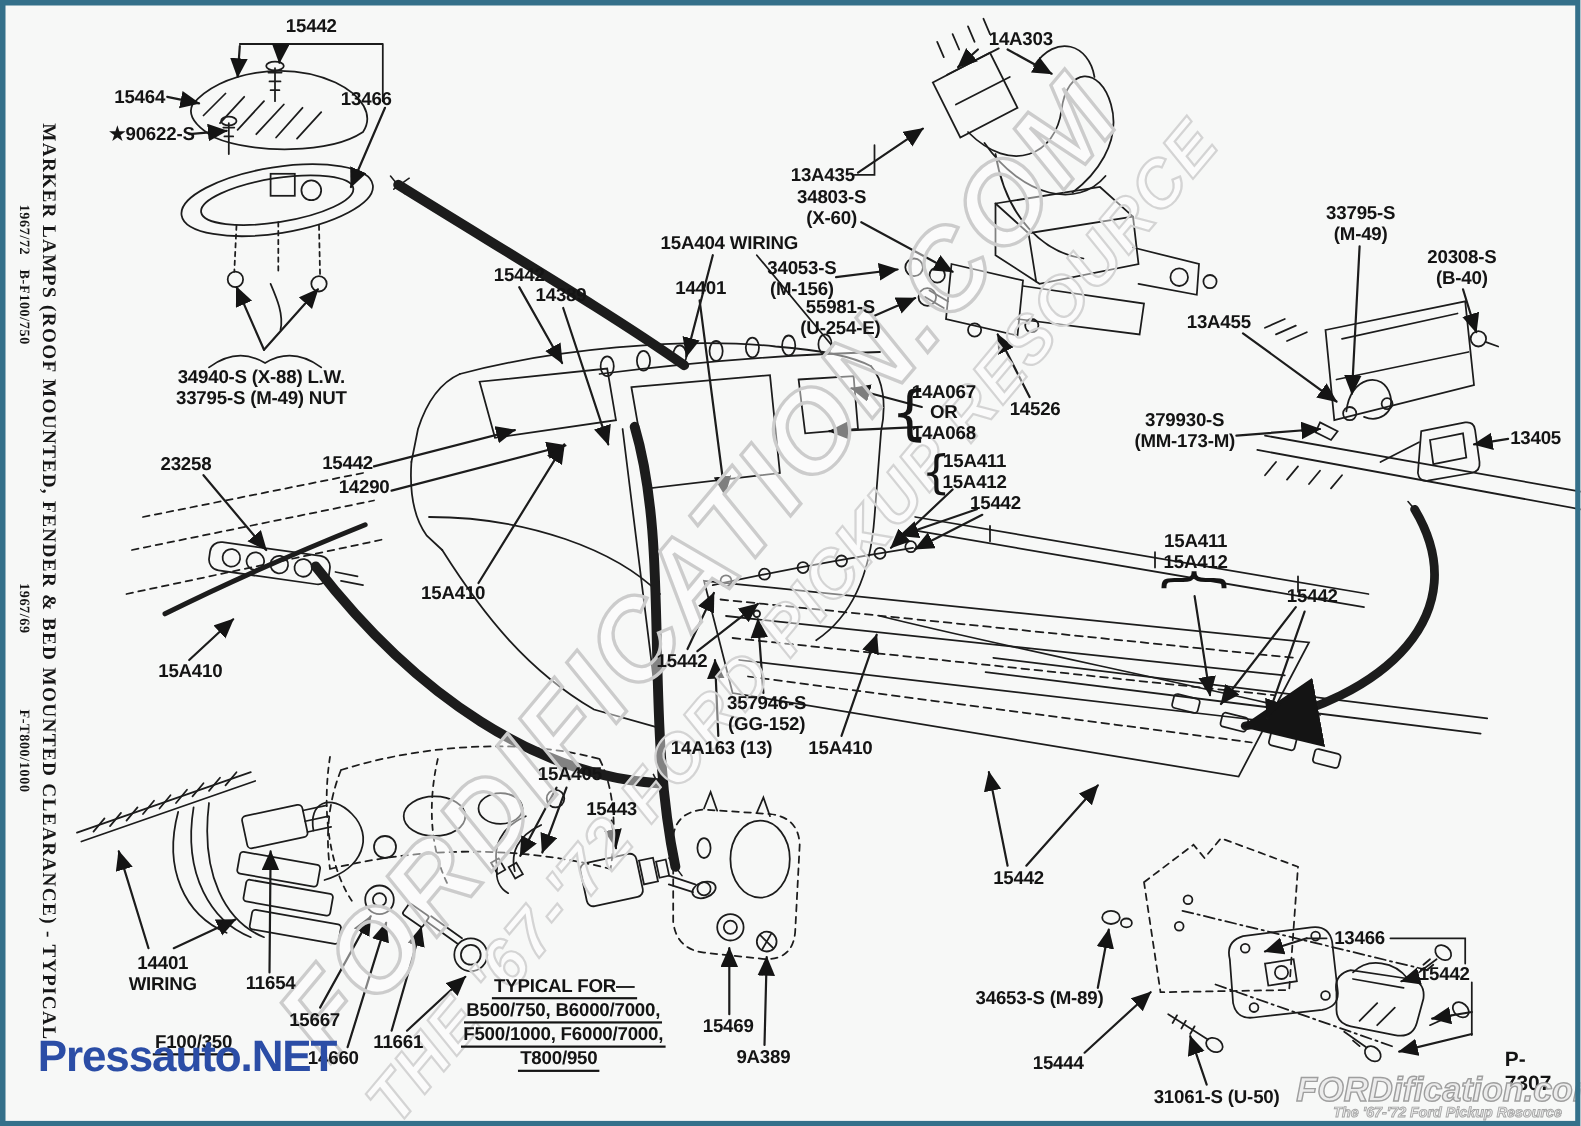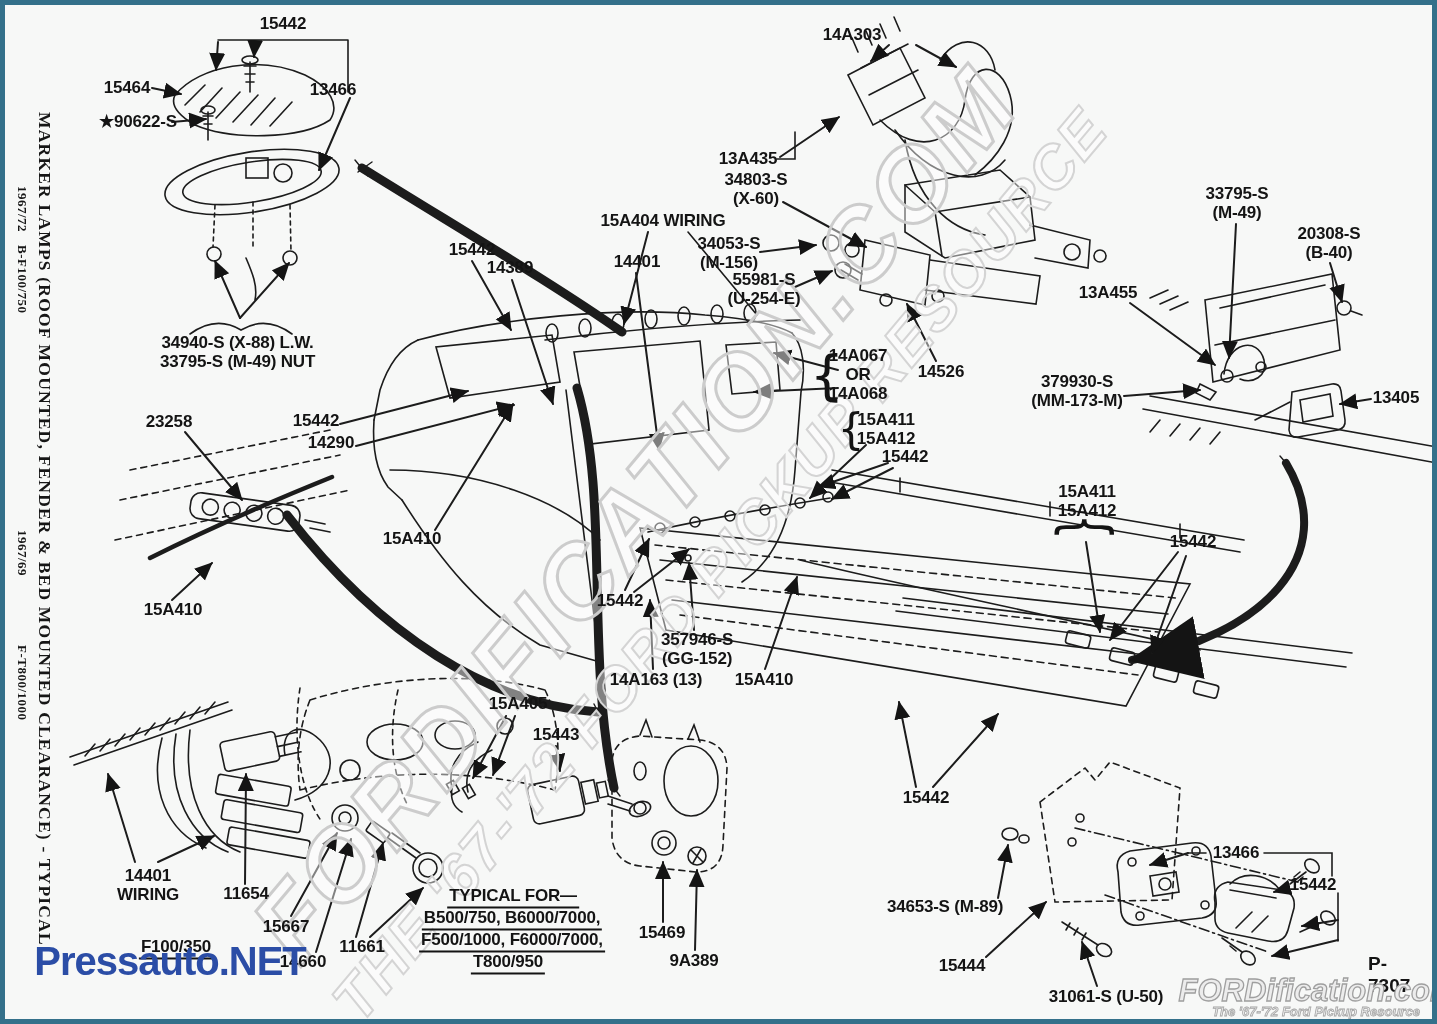--- a/index.html
+++ b/index.html
@@ -351,21 +351,21 @@
   <div class="lbl" style="left:510px;top:268px">14389</div>
   <div class="lbl" style="left:637px;top:262px">14401</div>
   <div class="lbl" style="left:663px;top:221px">15A404 WIRING</div>
   <div class="lbl" style="left:748px;top:159px">13A435</div>
   <div class="lbl" style="left:756px;top:189px">34803-S
 (X-60)</div>
   <div class="lbl" style="left:729px;top:253px">34053-S
 (M-156)</div>
   <div class="lbl" style="left:764px;top:289px">55981-S
 (U-254-E)</div>
-  <div class="lbl" style="left:852px;top:35px">14A303</div>
+  <div class="lbl" style="left:928px;top:35px">14A303</div>
   <div class="lbl" style="left:941px;top:372px">14526</div>
   <div class="lbl" style="left:1237px;top:203px">33795-S
 (M-49)</div>
   <div class="lbl" style="left:1329px;top:243px">20308-S
 (B-40)</div>
   <div class="lbl" style="left:1108px;top:293px">13A455</div>
   <div class="lbl" style="left:1077px;top:391px">379930-S
 (MM-173-M)</div>
   <div class="lbl" style="left:1396px;top:398px">13405</div>
   <div class="lbl" style="left:169px;top:422px">23258</div>

